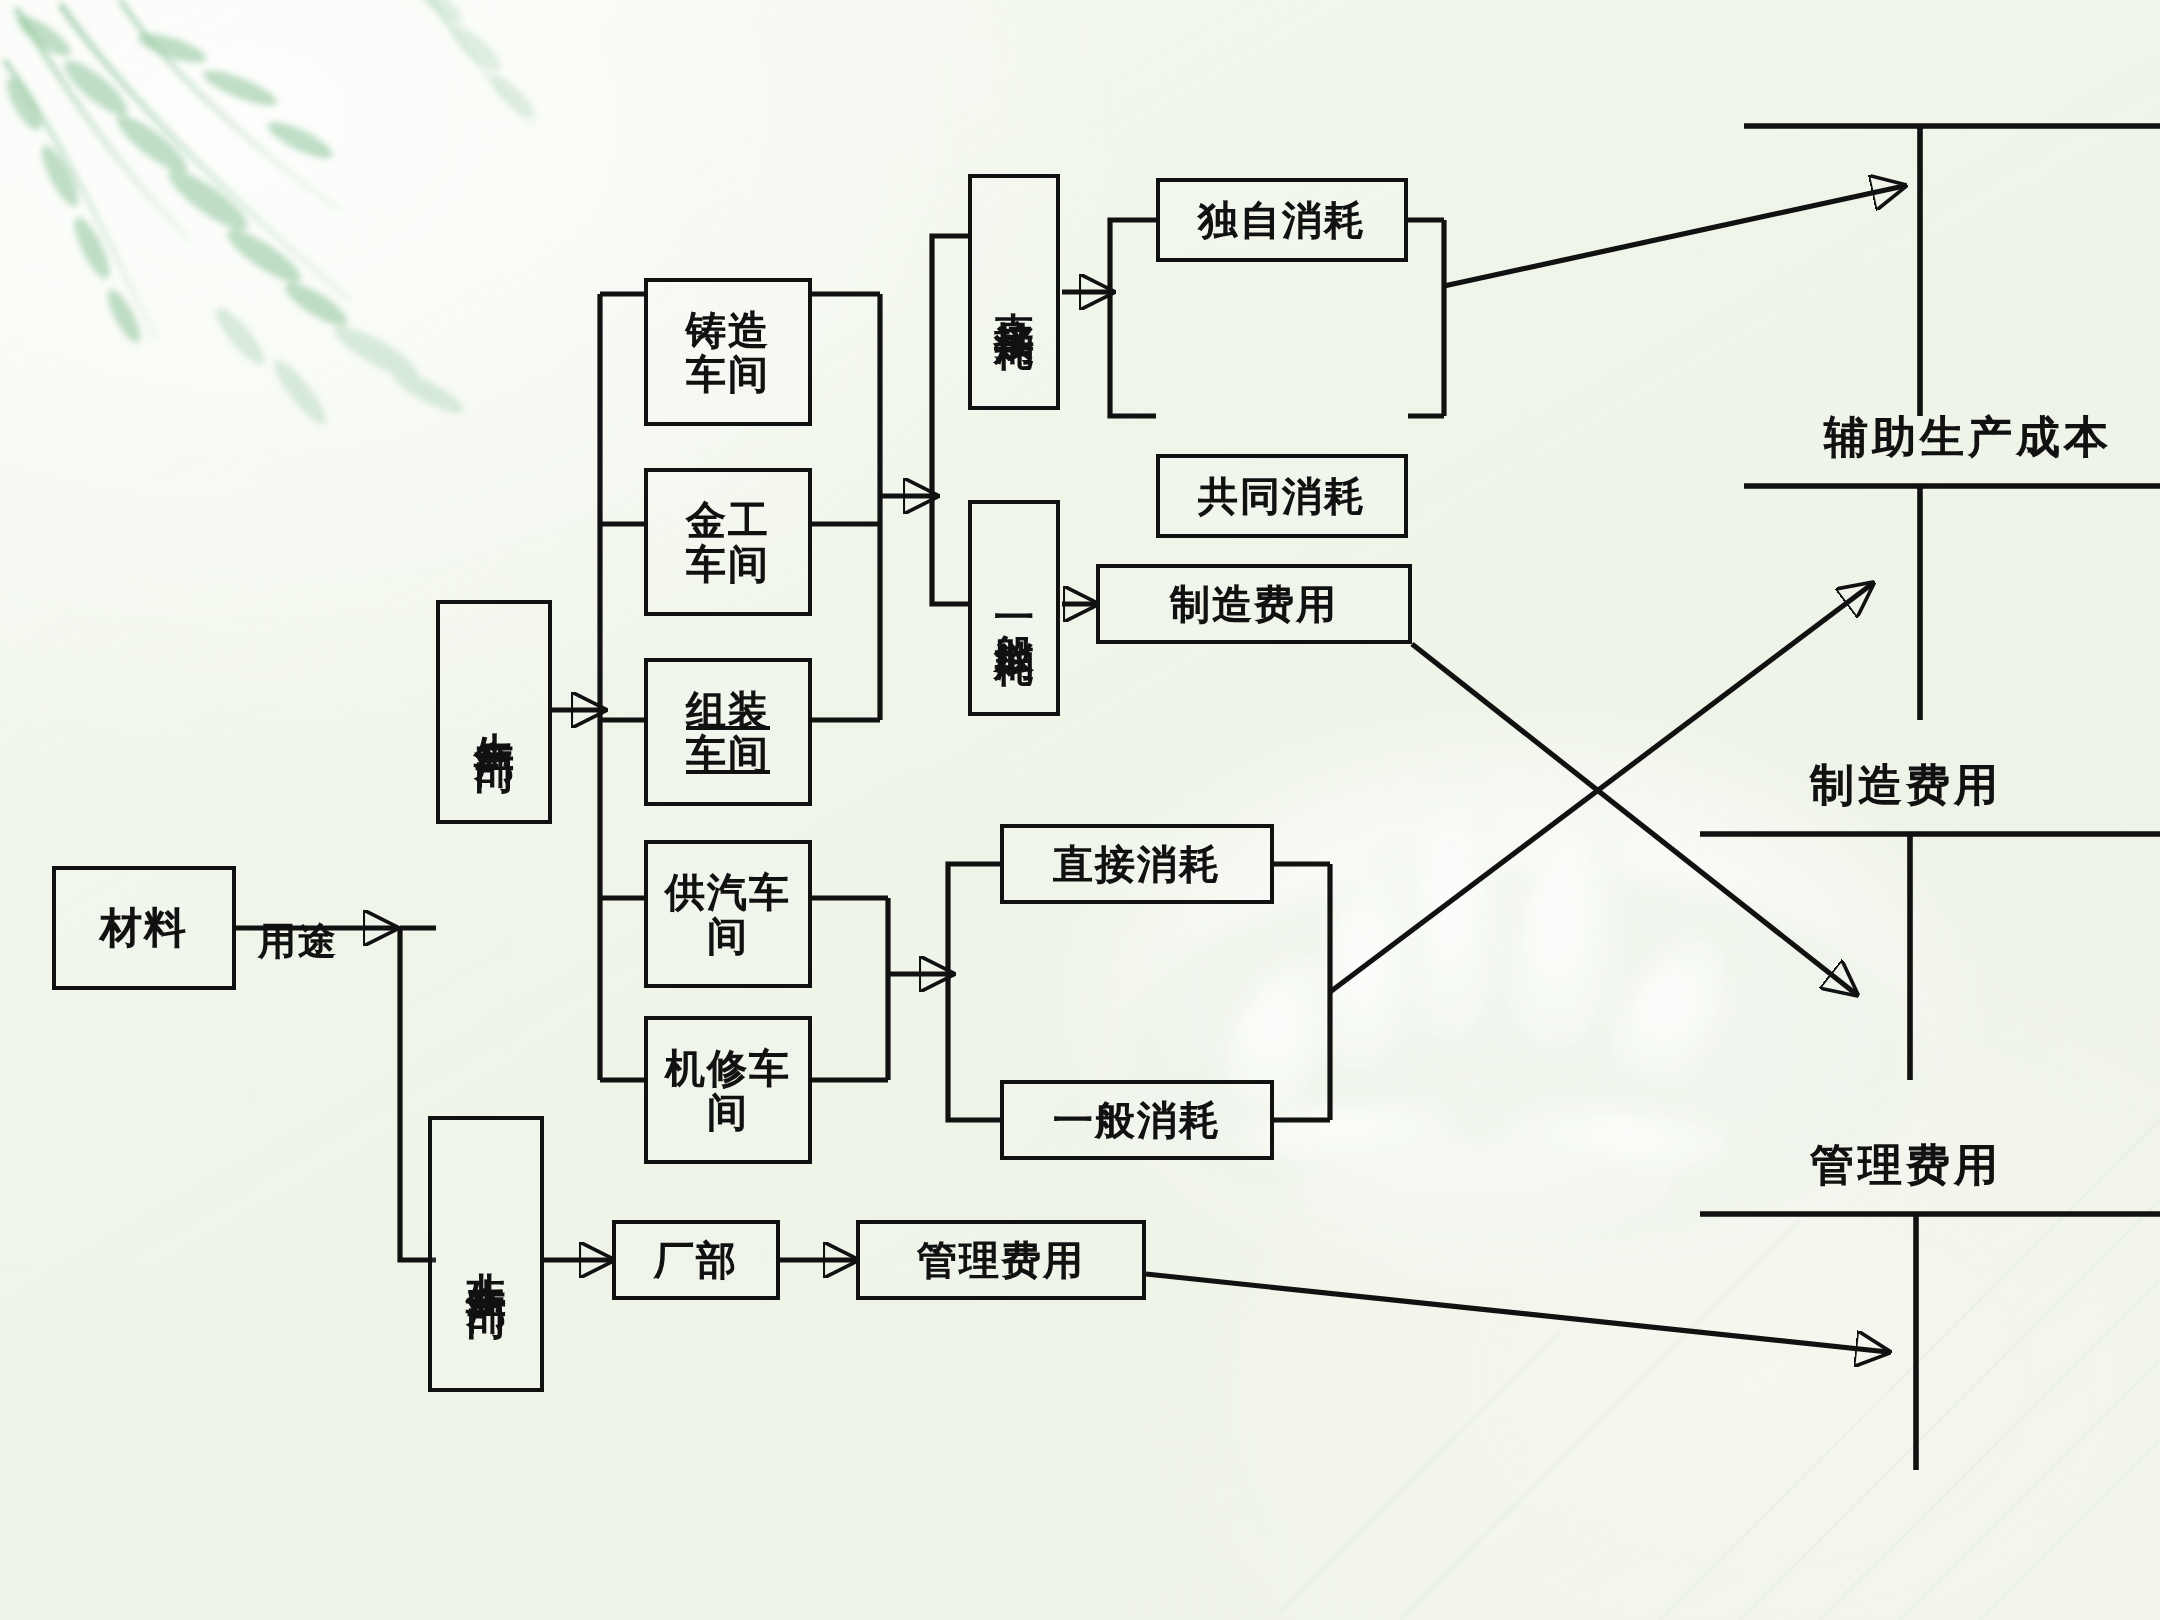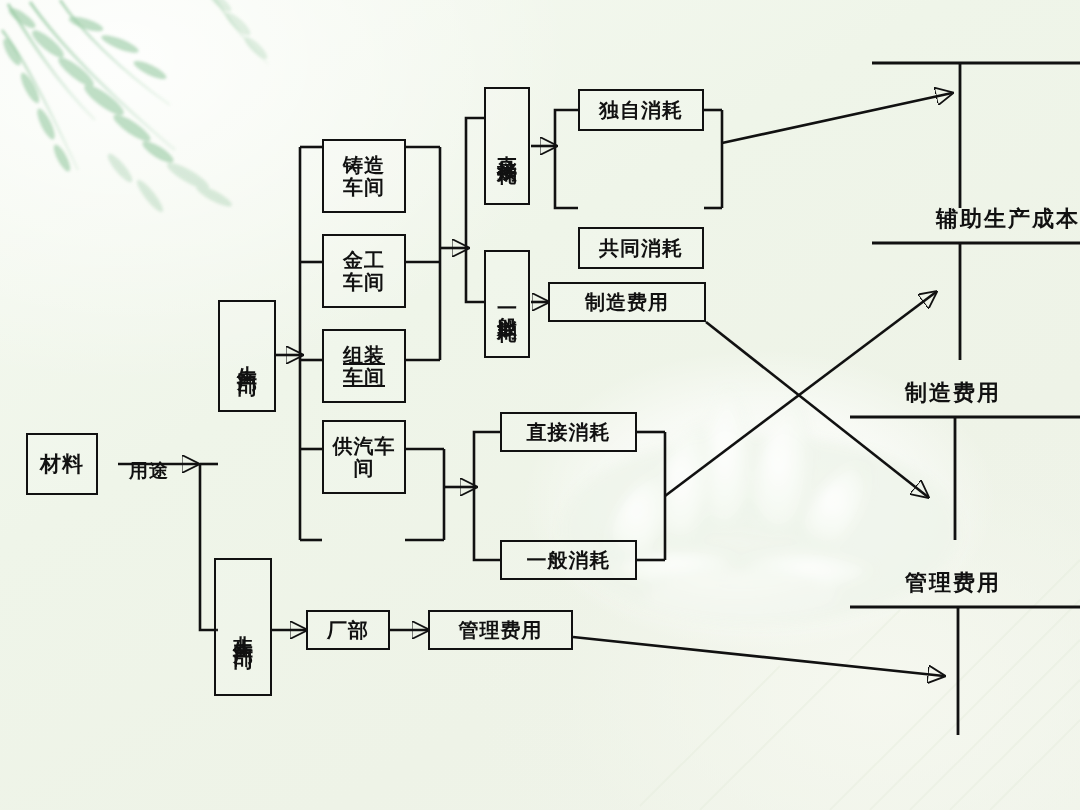--- a/index.html
+++ b/index.html
@@ -215,21 +215,21 @@
       <line x1="960" y1="63" x2="960" y2="208"></line>
       <line x1="872" y1="243" x2="1080" y2="243"></line>
       <line x1="960" y1="243" x2="960" y2="360"></line>
       <line x1="850" y1="417" x2="1080" y2="417"></line>
       <line x1="955" y1="417" x2="955" y2="540"></line>
       <line x1="850" y1="607" x2="1080" y2="607"></line>
       <line x1="958" y1="607" x2="958" y2="735"></line>
     </g>
   </svg>
 
-  <div class="box" style="left:26px;top:433px;width:72px;height:62px;font-size:21px;justify-content:center;">
+  <div class="box" style="left:26px;top:433px;width:92px;height:62px;font-size:21px;justify-content:center;">
     <span>材料</span>
   </div>
 
   <span class="label" style="left:129px;top:432px;font-size:19px;">用途</span>
 
   <div class="box v" style="left:218px;top:300px;width:58px;height:112px;font-size:20px;">
     <span>生产部门</span>
   </div>
 
   <div class="box v" style="left:214px;top:558px;width:58px;height:138px;font-size:20px;">
@@ -245,20 +245,23 @@
   </div>
 
   <div class="box two-line" style="left:322px;top:329px;width:84px;height:74px;font-size:20px;">
     <span style="display:block;width:2.2em;word-break:break-all;text-decoration:underline;">组装车间</span>
   </div>
 
   <div class="box two-line" style="left:322px;top:420px;width:84px;height:74px;font-size:20px;">
     <span style="display:block;width:3.2em;line-height:1.1;">供汽车间</span>
   </div>
 
+  <div class="box two-line" style="left:322px;top:508px;width:84px;height:74px;font-size:20px;">
+    <span style="display:block;width:3.2em;line-height:1.1;">机修车间</span>
+  </div>
 
   <div class="box v" style="left:484px;top:87px;width:46px;height:118px;font-size:20px;">
     <span>直接消耗</span>
   </div>
 
   <div class="box v" style="left:484px;top:250px;width:46px;height:108px;font-size:20px;">
     <span>一般消耗</span>
   </div>
 
   <div class="box" style="left:578px;top:89px;width:126px;height:42px;font-size:20px;font-family:Liberation Mono, monospace;">
@@ -283,19 +286,19 @@
 
   <div class="box" style="left:306px;top:610px;width:84px;height:40px;font-size:20px;">
     <span>厂部</span>
   </div>
 
   <div class="box" style="left:428px;top:610px;width:145px;height:40px;font-size:20px;">
     <span>管理费用</span>
   </div>
 
 
-  <span class="taccount-title" style="left:936px;top:204px;">辅助生产成本</span>
+  <span class="taccount-title" style="left:912px;top:204px;">辅助生产成本</span>
 
   <span class="taccount-title" style="left:905px;top:378px;">制造费用</span>
 
   <span class="taccount-title" style="left:905px;top:568px;">管理费用</span>
 
 </div>
 
 </body></html>

